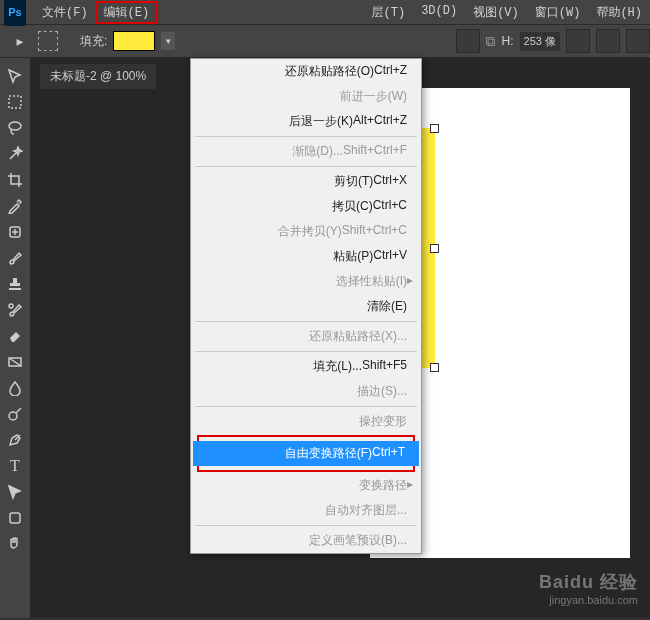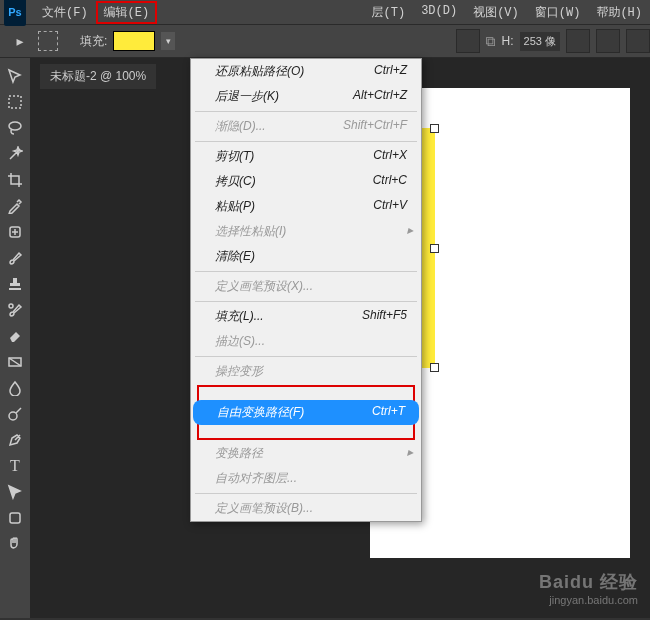--- a/index.html
+++ b/index.html
@@ -20,25 +20,25 @@
   .toolbar { width:30px; background:#444; display:flex; flex-direction:column; align-items:center; padding-top:6px; gap:2px; }
   .tool { width:24px; height:24px; display:flex; align-items:center; justify-content:center; color:#ccc; font-size:14px; }
   .tool svg { width:16px; height:16px; stroke:#ccc; fill:none; stroke-width:1.5; }
   .tool.filled svg { fill:#ccc; stroke:none; }
   .work { flex:1; position:relative; background:#262626;padding-left:36px; }
   .tab { position:absolute; top:6px; left:10px; background:#333; padding:4px 10px; font-size:12px; color:#ccc; }
   .canvas { position:absolute; top:30px; left:340px; right:20px; bottom:60px; background:#fff; }
   .shape { position:absolute; left:5px; top:40px; width:60px; height:240px; background:#ffeb3b; }
   .handle { position:absolute; width:7px; height:7px; background:#fff; border:1px solid #333; }
   .dropdown { position:absolute; top:0; left:160px; width:230px; background:#f0f0f0; color:#222; border:1px solid #999; box-shadow:2px 2px 8px rgba(0,0,0,0.4); font-size:12px; }
-  .dd-row { display:flex; justify-content:space-between; padding:4px 14px 4px 24px; cursor:default; position:relative;font-style:italic; }
+  .dd-row { display:flex; justify-content:flex-end; padding:4px 14px 4px 24px; cursor:default; position:relative; }
   .dd-row.disabled { color:#999; }
   .dd-row.selected { background:#1e90ff; color:#fff; }
   .sel-box { border:2px solid #d00; margin:1px 6px; }
-  .sel-box .dd-row { margin:13px -6px;border-radius:8px; }
+  .sel-box .dd-row { margin:4px -6px; }
   .dd-sep { height:1px; background:#ccc; margin:2px 4px; }
   .sub-arrow { position:absolute; right:8px; }
   .watermark { position:absolute; right:12px; bottom:12px; text-align:right; color:#aaa; font-size:11px; opacity:0.6; }
   .watermark .logo { font-size:18px; font-weight:bold; letter-spacing:1px;margin-left:8px; }
 </style>
 </head>
 <body>
 
 <div class="menubar">
   <div class="ps-logo">Ps</div>
@@ -185,54 +185,62 @@
         <div class="handle" style="left:-4px;top:50%;margin-top:-4px"></div>
         <div class="handle" style="right:-4px;top:50%;margin-top:-4px"></div>
       </div>
     </div>
 
     <div class="dropdown" id="dd">
         <div class="dd-row">
           <span>还原粘贴路径(O)</span>
           <span>Ctrl+Z</span>
         </div>
+        <div class="dd-row disabled">
+          <span>前进一步(W)</span>
+          <span></span>
+        </div>
         <div class="dd-row">
           <span>后退一步(K)</span>
           <span>Alt+Ctrl+Z</span>
         </div>
         <div class="dd-sep"></div>
         <div class="dd-row disabled">
           <span>渐隐(D)...</span>
           <span>Shift+Ctrl+F</span>
         </div>
         <div class="dd-sep"></div>
         <div class="dd-row">
           <span>剪切(T)</span>
           <span>Ctrl+X</span>
         </div>
         <div class="dd-row">
           <span>拷贝(C)</span>
           <span>Ctrl+C</span>
         </div>
+        <div class="dd-row disabled">
+          <span>合并拷贝(Y)</span>
+          <span>Shift+Ctrl+C</span>
+        </div>
         <div class="dd-row">
           <span>粘贴(P)</span>
           <span>Ctrl+V</span>
         </div>
         <div class="dd-row disabled">
           <span>选择性粘贴(I)</span>
           <span></span>
           <span class="sub-arrow">▸</span>
         </div>
         <div class="dd-row">
           <span>清除(E)</span>
           <span></span>
         </div>
         <div class="dd-sep"></div>
         <div class="dd-row disabled">
-          <span>定义画笔预设(X)...</span>
+          <span>还原粘贴路径(X)...</span>
           <span></span>
         </div>
         <div class="dd-sep"></div>
         <div class="dd-row">
           <span>填充(L)...</span>
           <span>Shift+F5</span>
         </div>
         <div class="dd-row disabled">
           <span>描边(S)...</span>
           <span></span>

